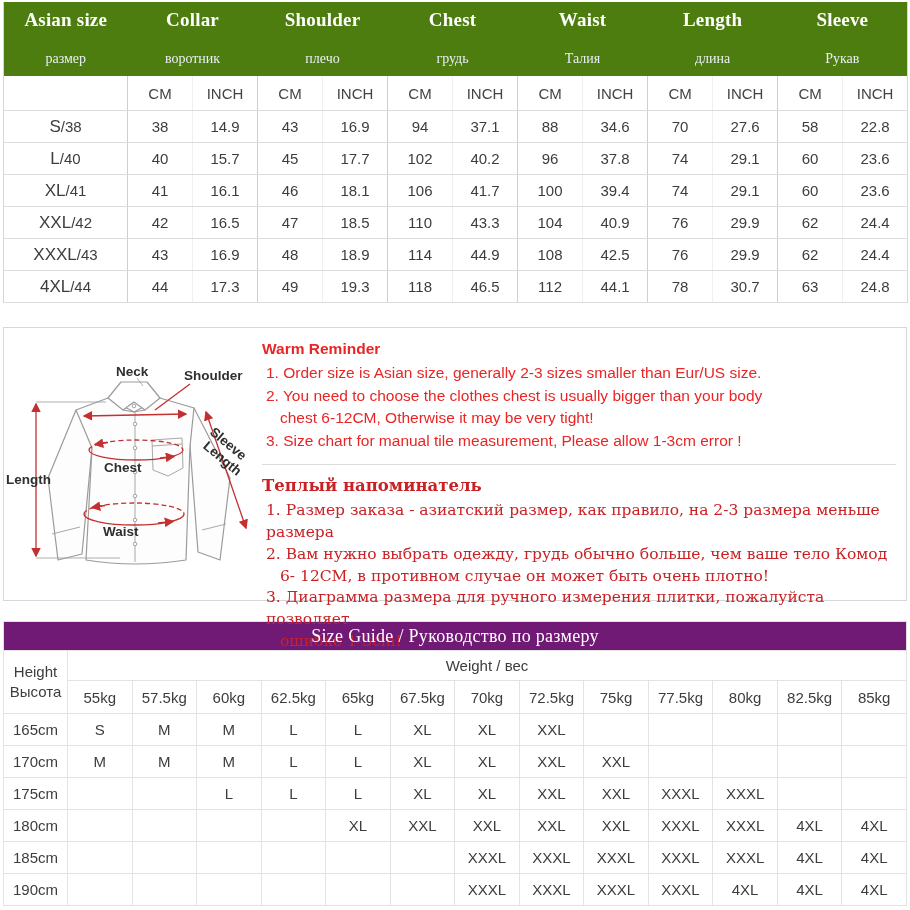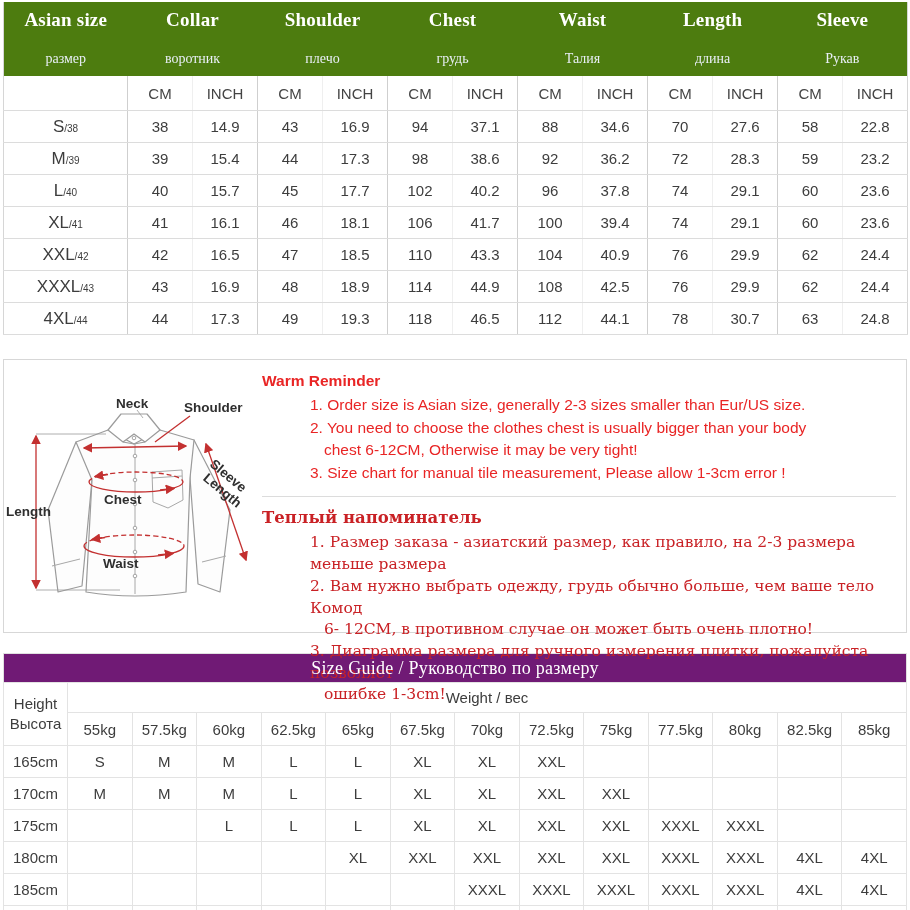--- a/index.html
+++ b/index.html
@@ -13,29 +13,29 @@
   .hdr-en{display:block;font-size:19px;font-weight:bold;padding-top:7px;letter-spacing:.2px;}
   .hdr-ru{display:block;font-size:14px;color:#e9eff7;padding:7px 0 9px;margin-top:13px;}
   table.sizes td{height:29px;text-align:center;font-size:15px;color:#3d3d3d;
     border-bottom:1px solid #dcdcdc;border-right:1px solid #efefef;background:#fff;}
   table.sizes tr td:last-child{border-right:1px solid #d6d6d6;}
   table.sizes td.group-end{border-right:1px solid #cfcfcf;}
   table.sizes td.size-cell{border-right:1px solid #cfcfcf;}
   table.sizes{border-left:1px solid #d6d6d6;border-right:1px solid #d6d6d6;}
   table.sizes tr.units td{height:32px;color:#444;}
   .sz{font-size:17px;}
-  .sz-num{font-size:10px;}
+  .sz-num{font-size:15px;}
 
   
   .mid{margin-top:24px;width:902px;height:272px;border:1px solid #d7d7d7;display:flex;}
   .diagram{width:252px;flex:none;}
   .texts{flex:1;padding:10px 10px 0 6px;}
   .en-block{color:#e92525;font-size:15.5px;line-height:1.45;padding-bottom:12px;border-bottom:1px solid #dcdcdc;}
   .en-title{font-weight:bold;margin-bottom:2px;}
-  .rem-line{padding-left:4px;margin-left:44px;}
+  .rem-line{padding-left:4px;}
   .rem-line.cont{padding-left:18px;}
   .ru-block{padding-top:9px;font-family:"DejaVu Serif","Liberation Serif",serif;color:#c92125;font-size:15.5px;line-height:1.4;}
   .ru-title{font-weight:bold;font-size:16.5px;margin-bottom:3px;}
 
   
   table.guide{margin-top:20px;width:904px;table-layout:fixed;border:1px solid #e0e0e0;}
   table.guide th.title{background:#701a75;color:#fff;font-family:"Liberation Serif",serif;font-weight:normal;font-size:18px;height:26px;letter-spacing:.3px;}
   table.guide td,table.guide th.sub{border:1px solid #e3e3e3;text-align:center;font-size:15px;color:#3d3d3d;background:#fff;font-weight:normal;}
   th.h-cell{height:60px;font-size:15px;line-height:1.35;color:#3d3d3d;}
   th.w-cell{height:27px;}
@@ -108,35 +108,20 @@
           <td>43</td>
           <td class="group-end">16.9</td>
           <td>94</td>
           <td class="group-end">37.1</td>
           <td>88</td>
           <td class="group-end">34.6</td>
           <td>70</td>
           <td class="group-end">27.6</td>
           <td>58</td>
           <td class="group-end">22.8</td>
-        </tr>
-        <tr>
-          <td class="size-cell"><span class="sz">M</span><span class="sz-num">/39</span></td>
-          <td>39</td>
-          <td class="group-end">15.4</td>
-          <td>44</td>
-          <td class="group-end">17.3</td>
-          <td>98</td>
-          <td class="group-end">38.6</td>
-          <td>92</td>
-          <td class="group-end">36.2</td>
-          <td>72</td>
-          <td class="group-end">28.3</td>
-          <td>59</td>
-          <td class="group-end">23.2</td>
         </tr>
         <tr>
           <td class="size-cell"><span class="sz">L</span><span class="sz-num">/40</span></td>
           <td>40</td>
           <td class="group-end">15.7</td>
           <td>45</td>
           <td class="group-end">17.7</td>
           <td>102</td>
           <td class="group-end">40.2</td>
           <td>96</td>

